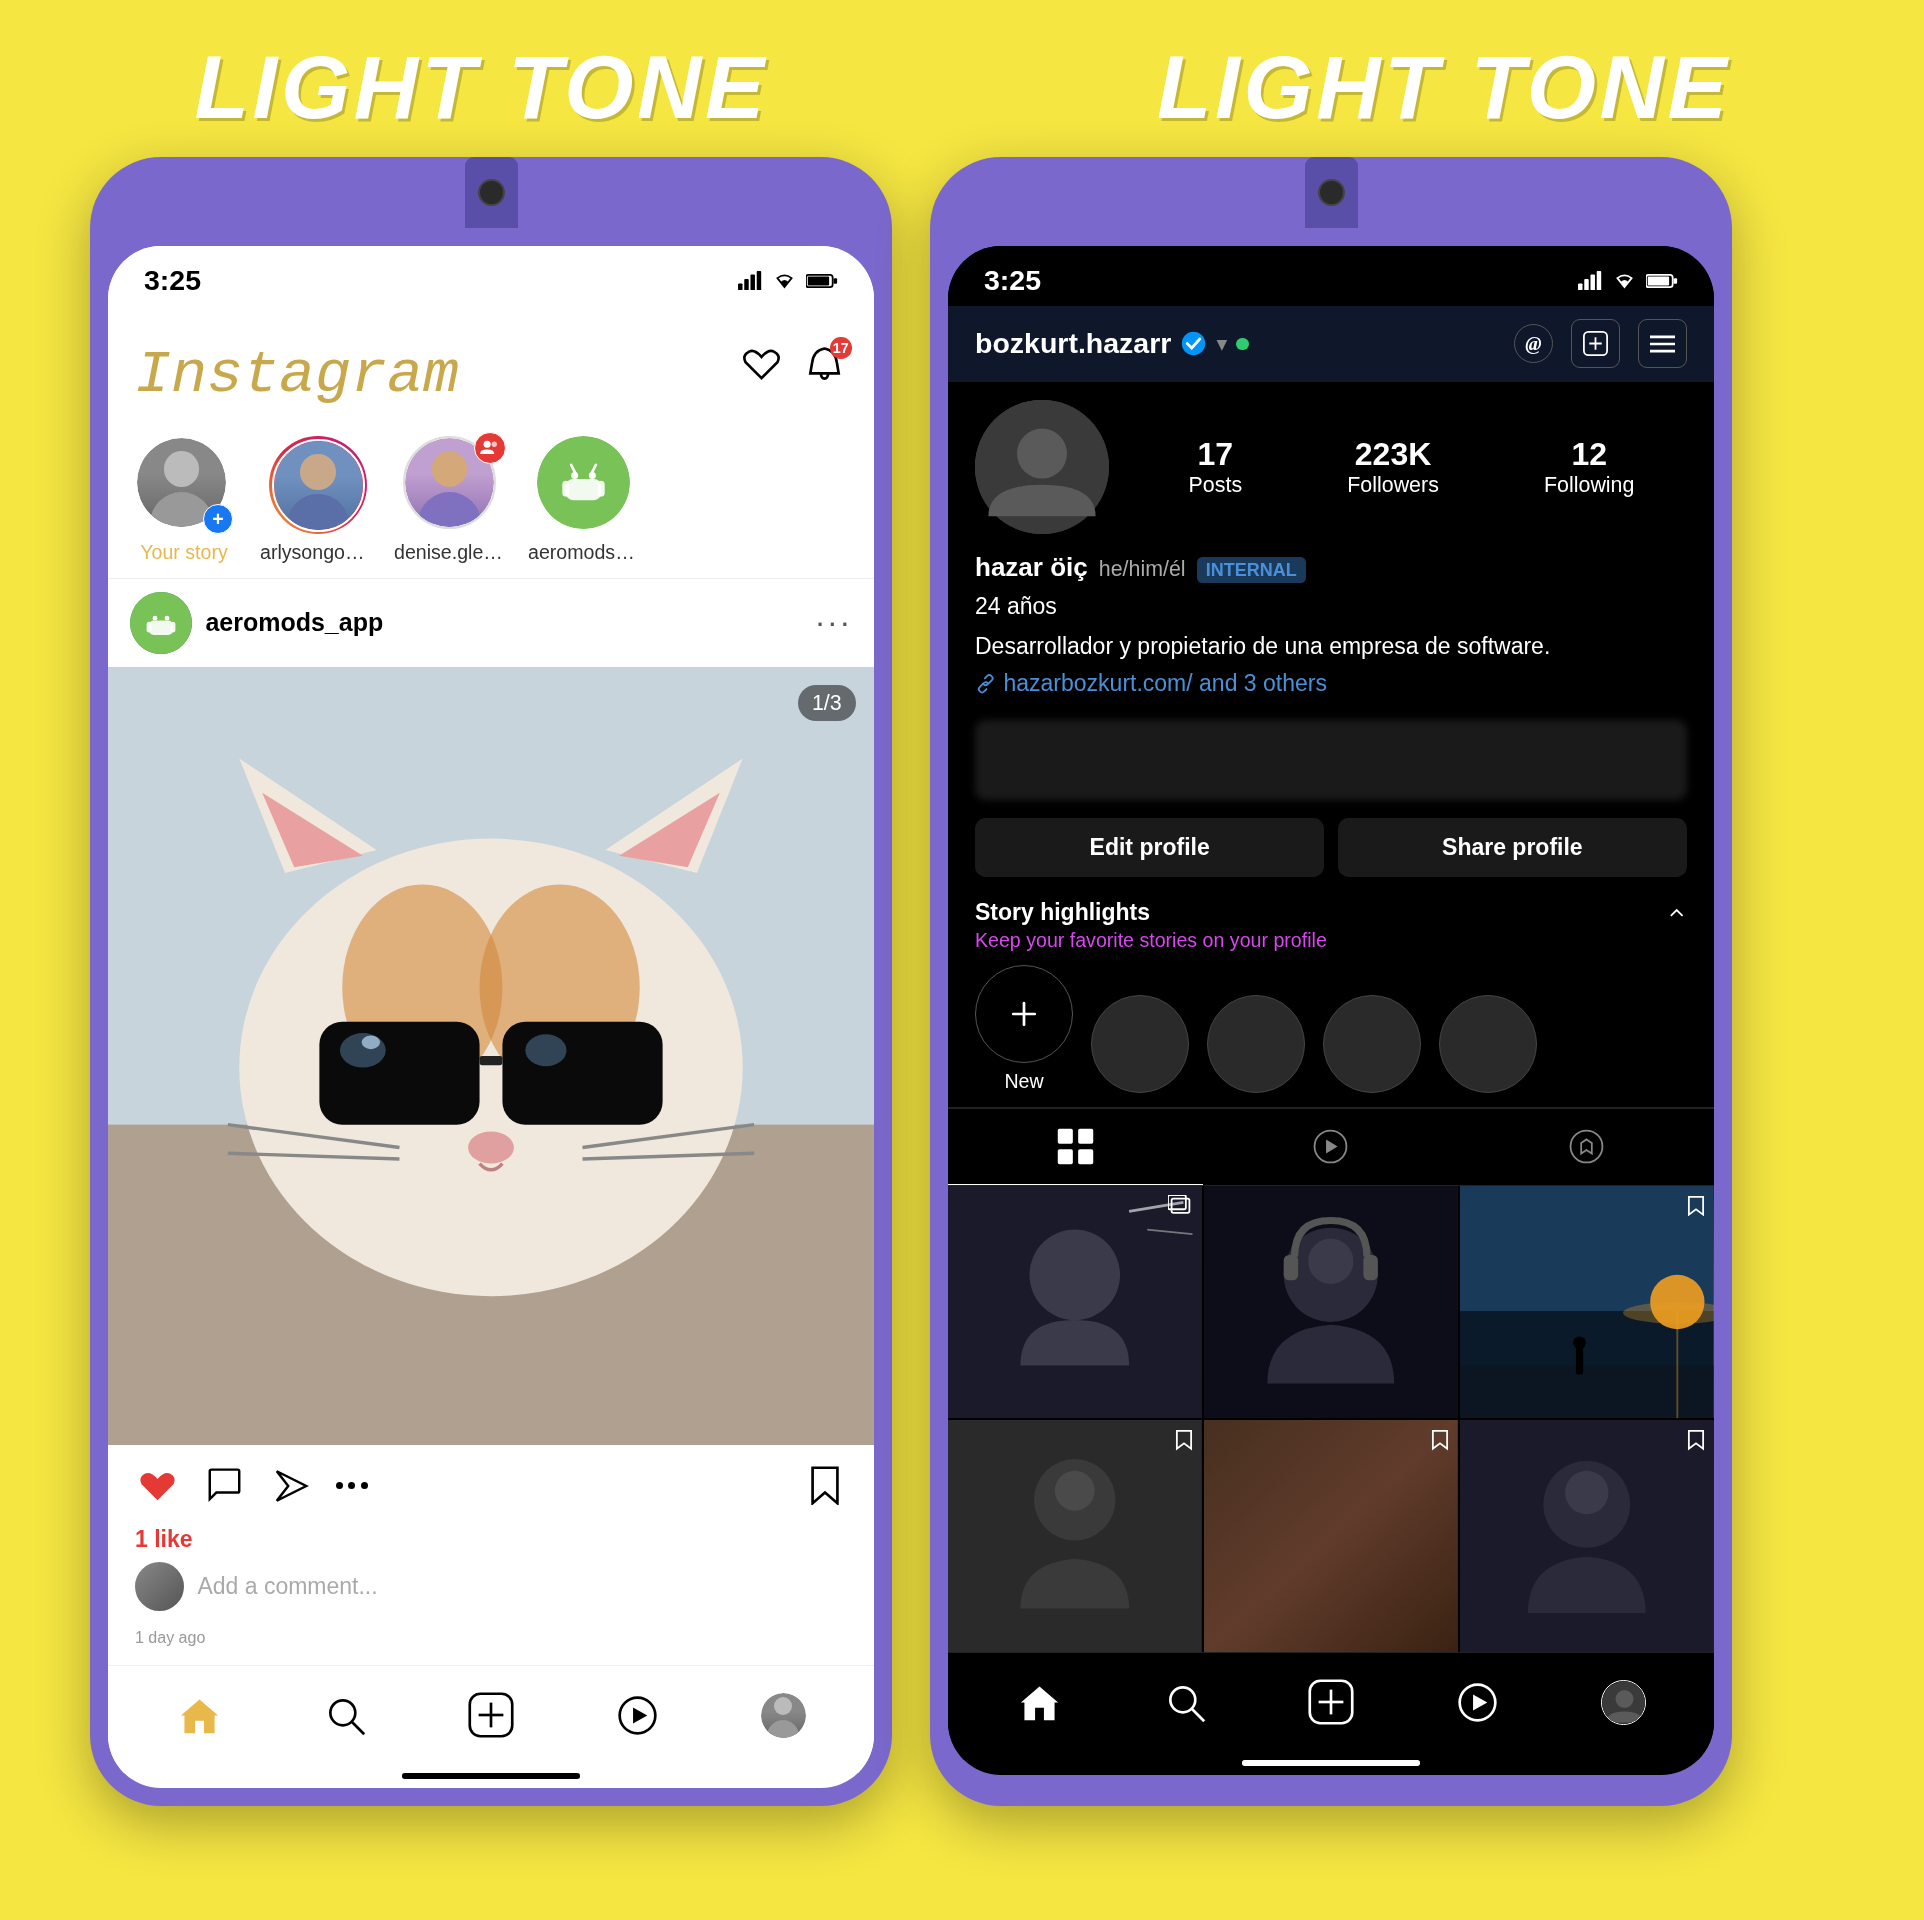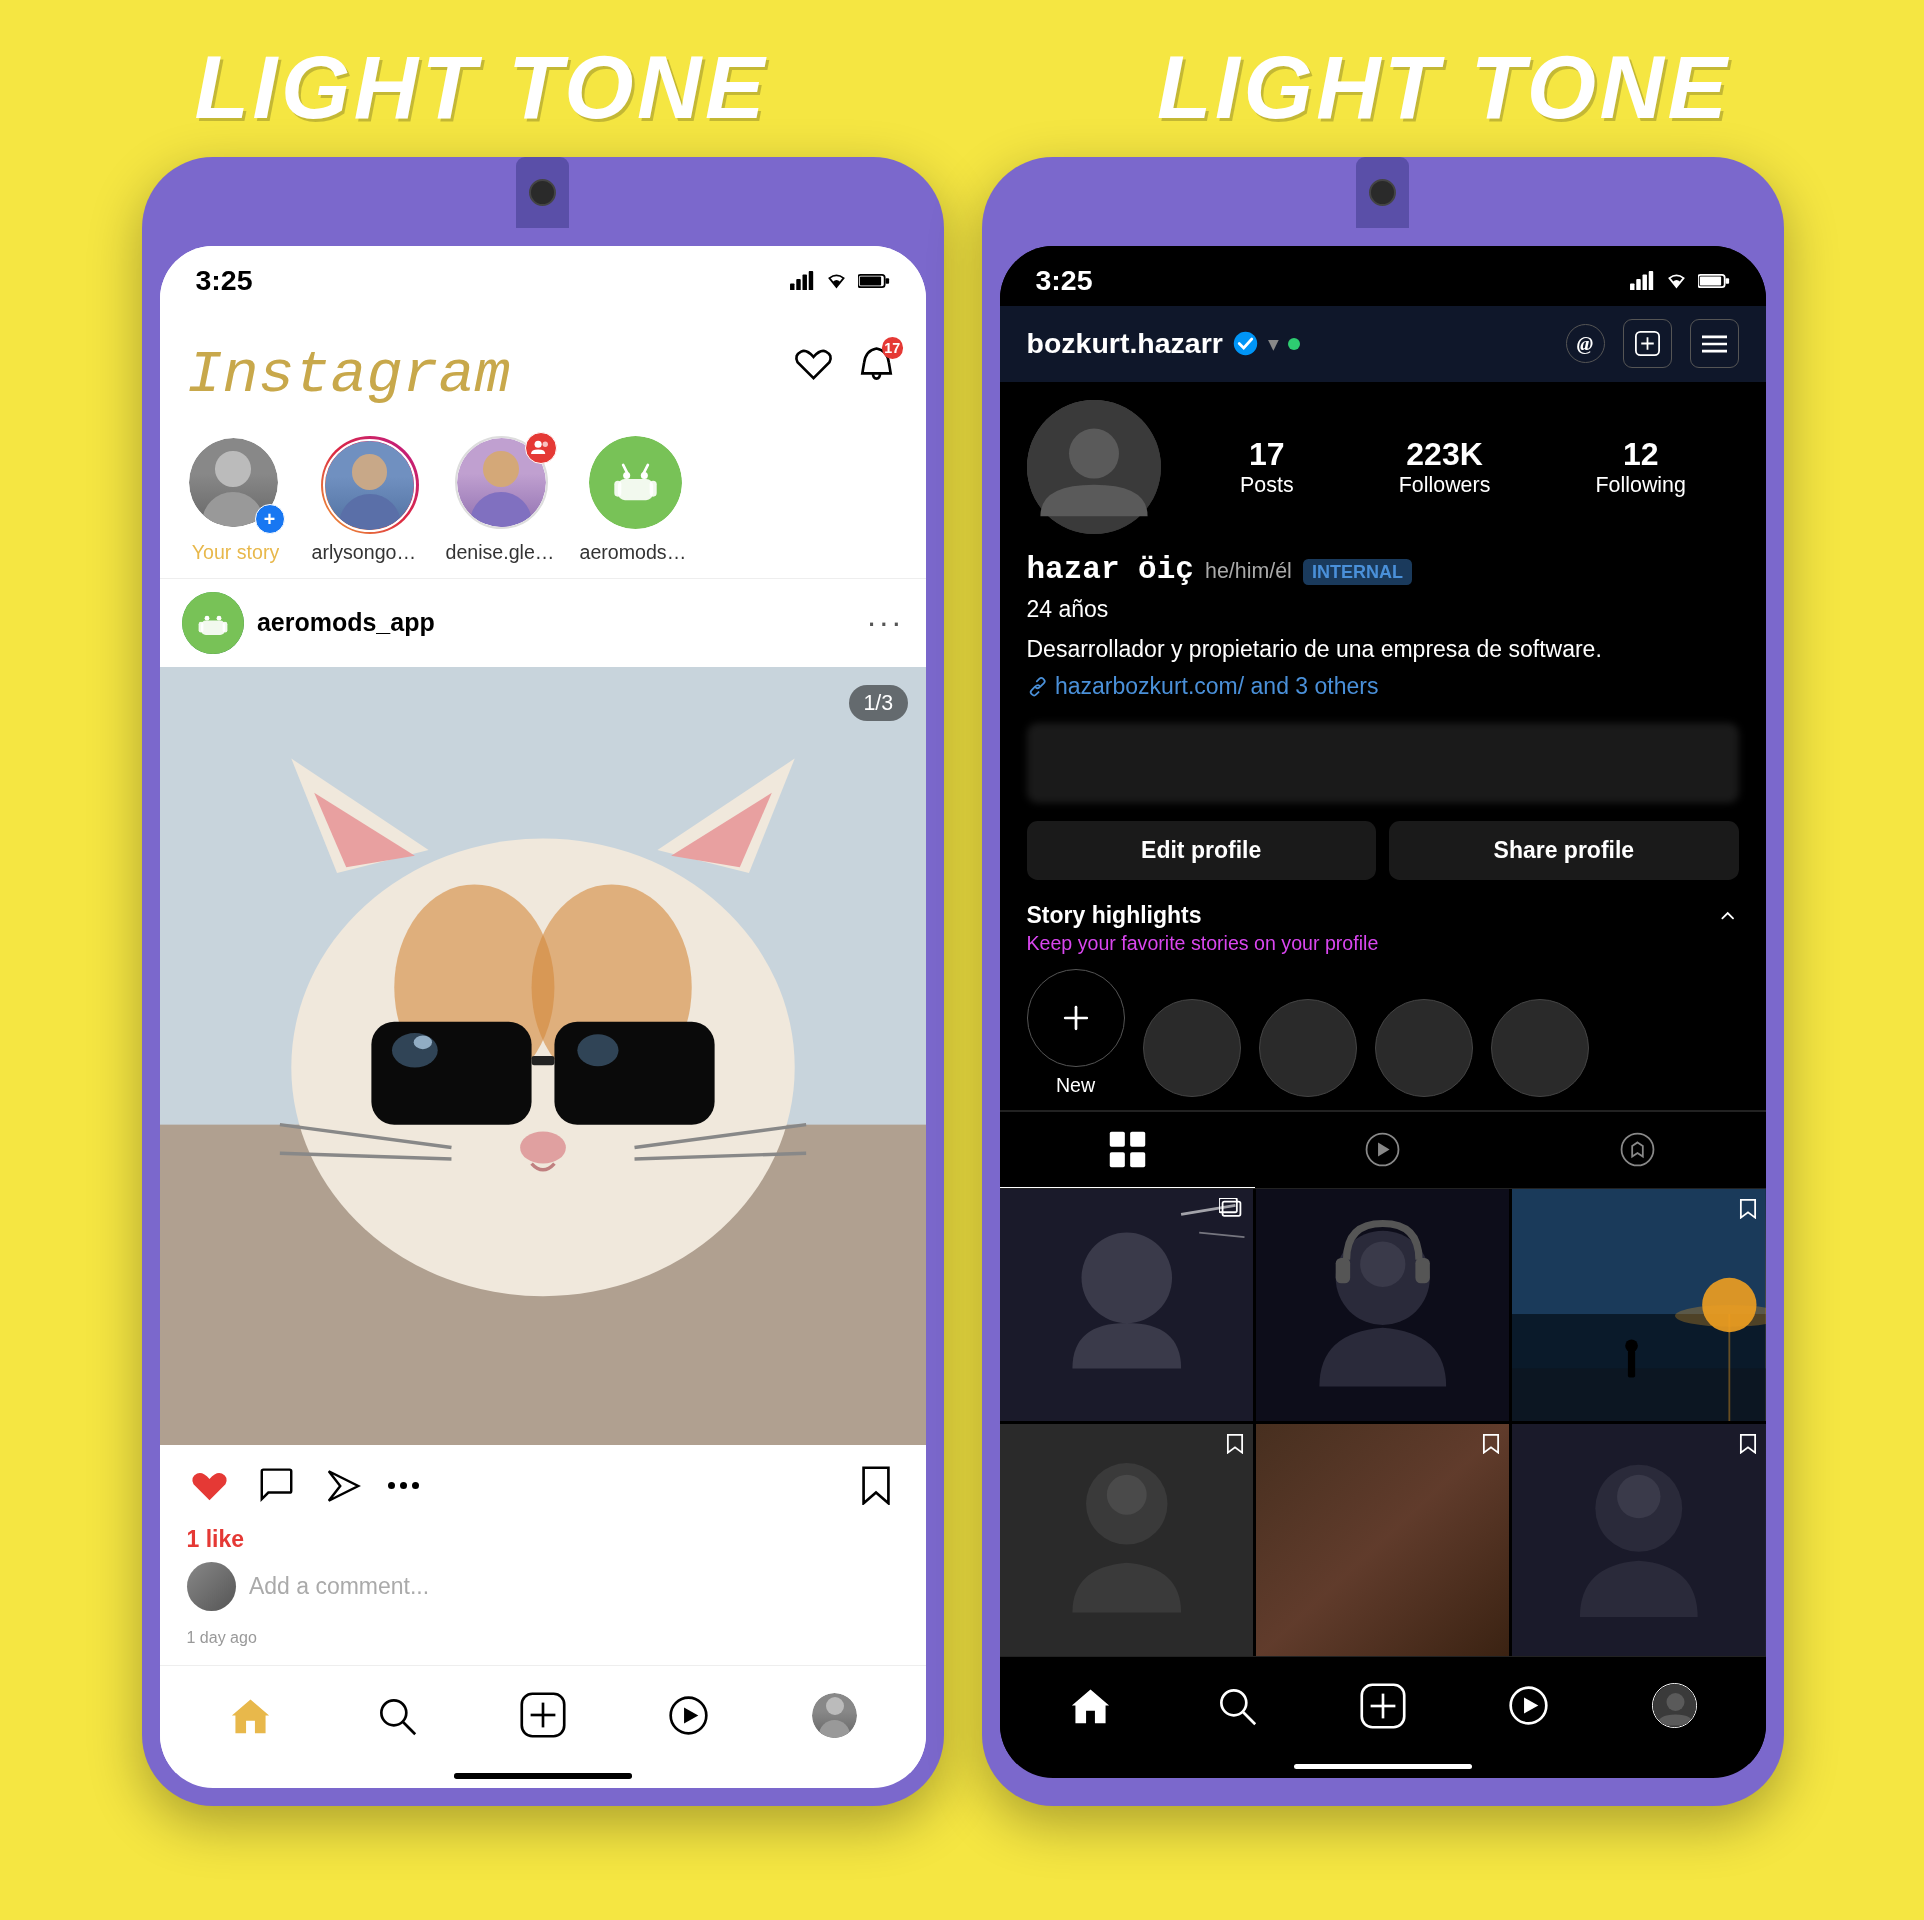--- a/index.html
+++ b/index.html
@@ -27,23 +27,23 @@
       font-weight: 900;
       color: white;
       font-style: italic;
       letter-spacing: 3.6px;
       text-shadow: 2.7px 2.7px 0px rgba(0,0,0,0.2);
       font-family: 'Arial Black', sans-serif;
     }
 
     .phones-row {
       display: flex;
-      justify-content: center;
+      justify-content: flex-start;
       width: 100%;
-      padding: 0 71px;
+      padding: 0 90px;
       gap: 38px;
     }
 
     
     .phone-shell {
       width: 802px;
       background: #7b68cc;
       border-radius: 71px;
       padding: 18px;
       position: relative;
@@ -460,24 +460,23 @@
       font-size: 21.4px;
       color: #fff;
     }
 
     .profile-bio {
       padding: 0 27px 13.4px;
       background: #000;
     }
 
     .bio-name {
-      font-size: 31px;
+      font-size: 26px;
       font-weight: 700;
       color: #fff;
-      font-family: Liberation Mono, monospace;
     }
 
     .bio-badge {
       display: inline-block;
       background: #1a3a5c;
       color: #4a90d9;
       font-size: 18px;
       padding: 2.7px 9px;
       border-radius: 5.3px;
       margin-left: 7.1px;

